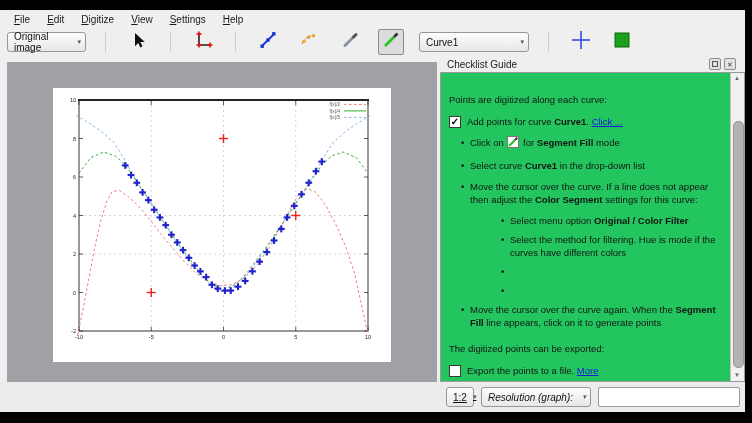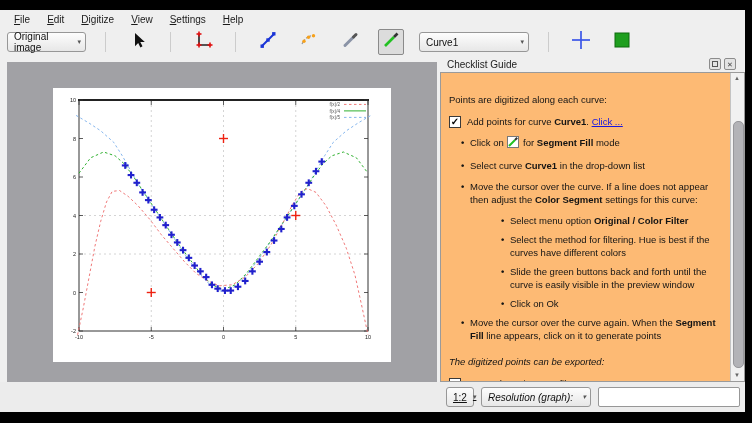--- a/index.html
+++ b/index.html
@@ -26,21 +26,21 @@
   .canvas{position:absolute;left:7px;top:6px;width:430px;height:320px;background:#a1a1a5;}
   .graph-image{position:absolute;left:46px;top:26px;width:338px;height:274px;background:#ffffff;}
 
   
   .dock{position:absolute;left:440px;top:0;width:305px;bottom:0;}
   .dock-title{height:16px;display:flex;align-items:center;font-size:10px;color:#222;padding-left:7px;}
   .dock-btns{margin-left:auto;display:flex;gap:3px;padding-right:9px;}
   .dock-btn{width:10px;height:10px;border:1px solid #8c8c8c;background:#e3e3e3;border-radius:2px;
             display:flex;align-items:center;justify-content:center;font-size:7px;color:#444;line-height:1;}
   .dock-btn .minisq{width:4px;height:4px;border:1px solid #555;}
-  .dock-content{position:absolute;top:16px;left:0;right:0;bottom:0;background:#fdba74;border:1px solid #9a9a9a;display:flex;overflow:hidden;}
+  .dock-content{position:absolute;top:16px;left:0;right:0;bottom:0;background:#22c55e;border:1px solid #9a9a9a;display:flex;overflow:hidden;}
   .checklist{flex:1;overflow:hidden;padding:20px 5px 0 8px;font-size:9.5px;line-height:13px;color:#141414;}
   .cl-p{margin:0 0 9px 0;}
   .cl-check{display:flex;margin:0 0 8px 0;}
   .cbx{width:10px;height:10px;border:1px solid #3a3a3a;background:#fff;flex:none;margin:1px 6px 0 0;
        font-size:10px;line-height:9px;text-align:center;color:#000;font-weight:bold;}
   .bullet{display:flex;margin:0 0 8px 0;}
   .bullet.l1{padding-left:12px;}
   .bullet.l2{padding-left:52px;margin-bottom:6px;}
   .bullet .dot{flex:none;width:9px;font-weight:bold;}
   .bullet .btxt{flex:1;}
@@ -397,35 +397,33 @@
               <div class="bullet l1">
                 <span class="dot">•</span>
                 <span class="btxt">Move the cursor over the curve. If a line does not appear then adjust the <b>Color Segment</b> settings for this curve:</span>
               </div>
               <div class="bullet l2">
                 <span class="dot">•</span>
                 <span class="btxt">Select menu option <b>Original / Color Filter</b></span>
               </div>
               <div class="bullet l2">
                 <span class="dot">•</span>
-                <span class="btxt">Select the method for filtering. Hue is best if the curves have different colors</span>
+                <span class="btxt">Select the method for filtering. Hue is mode if the curves have different colors</span>
               </div>
               <div class="bullet l2">
                 <span class="dot">•</span>
-                <span class="btxt">Slide the green buttons back and forth until the curve is easily visible in the preview window</span>
               </div>
               <div class="bullet l2">
                 <span class="dot">•</span>
-                <span class="btxt">Click on Ok</span>
               </div>
               <div class="bullet l1">
                 <span class="dot">•</span>
                 <span class="btxt">Move the cursor over the curve again. When the <b>Segment Fill</b> line appears, click on it to generate points</span>
               </div>
-              <p class="cl-p" style="margin-top: 13px; font-style: italic;">The digitized points can be exported:</p>
+              <p class="cl-p" style="margin-top: 13px;">The digitized points can be exported:</p>
               <div class="cl-check">
                 <span class="cbx"></span>
                 <span class="btxt">Export the points to a file. <a class="link">More</a></span>
               </div>
             </div>
           <div class="scrollbar">
             <span class="sb-arrow sb-up">▲</span>
             <span class="sb-thumb"></span>
             <span class="sb-arrow sb-down">▼</span>
           </div>

